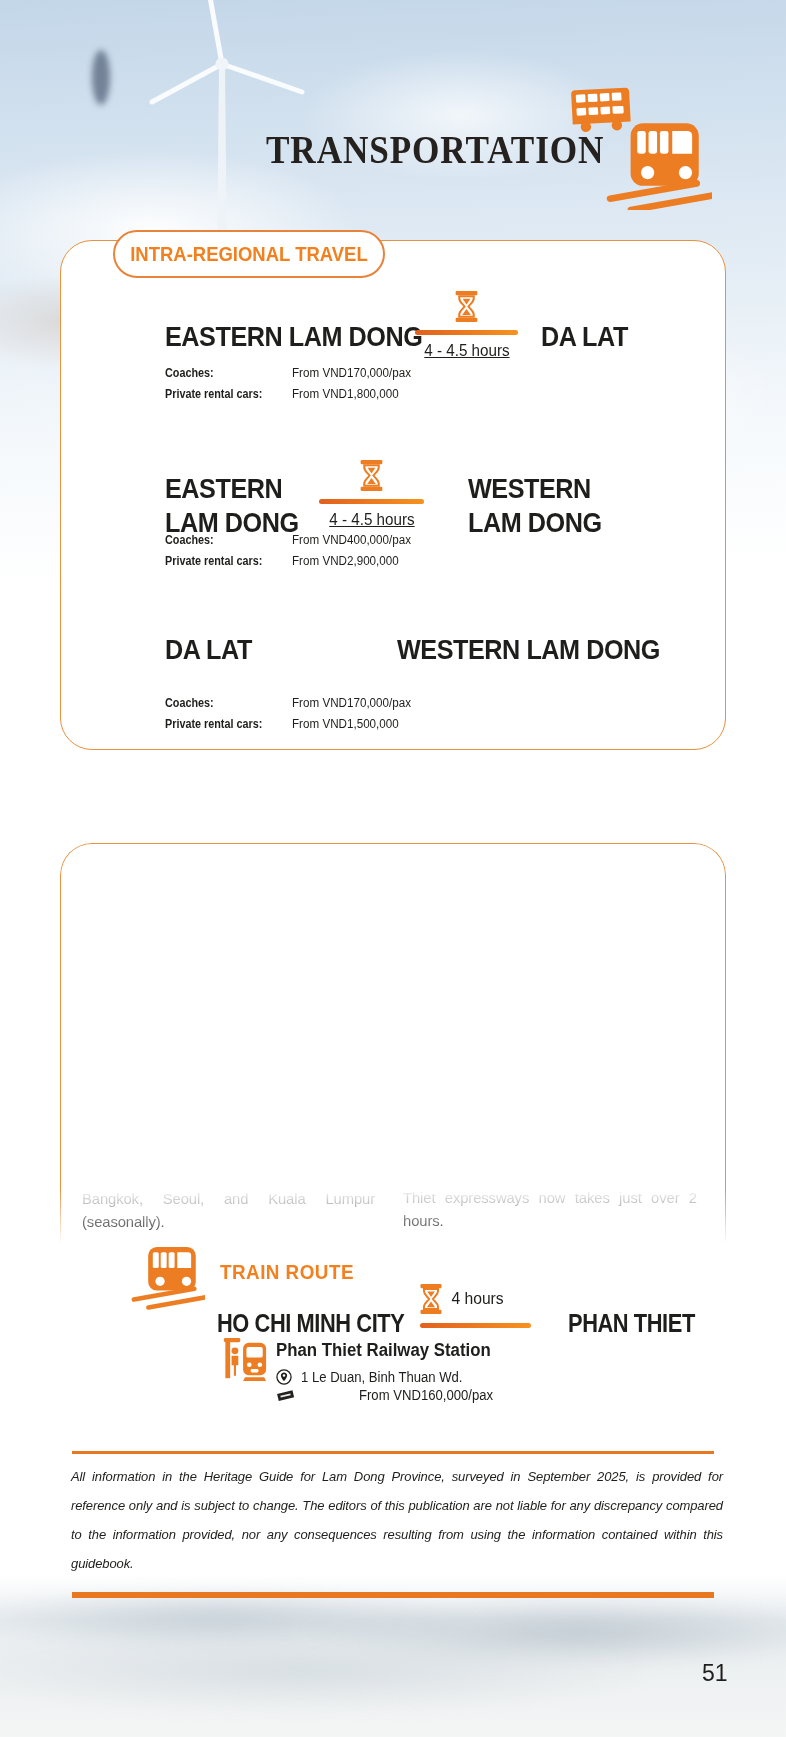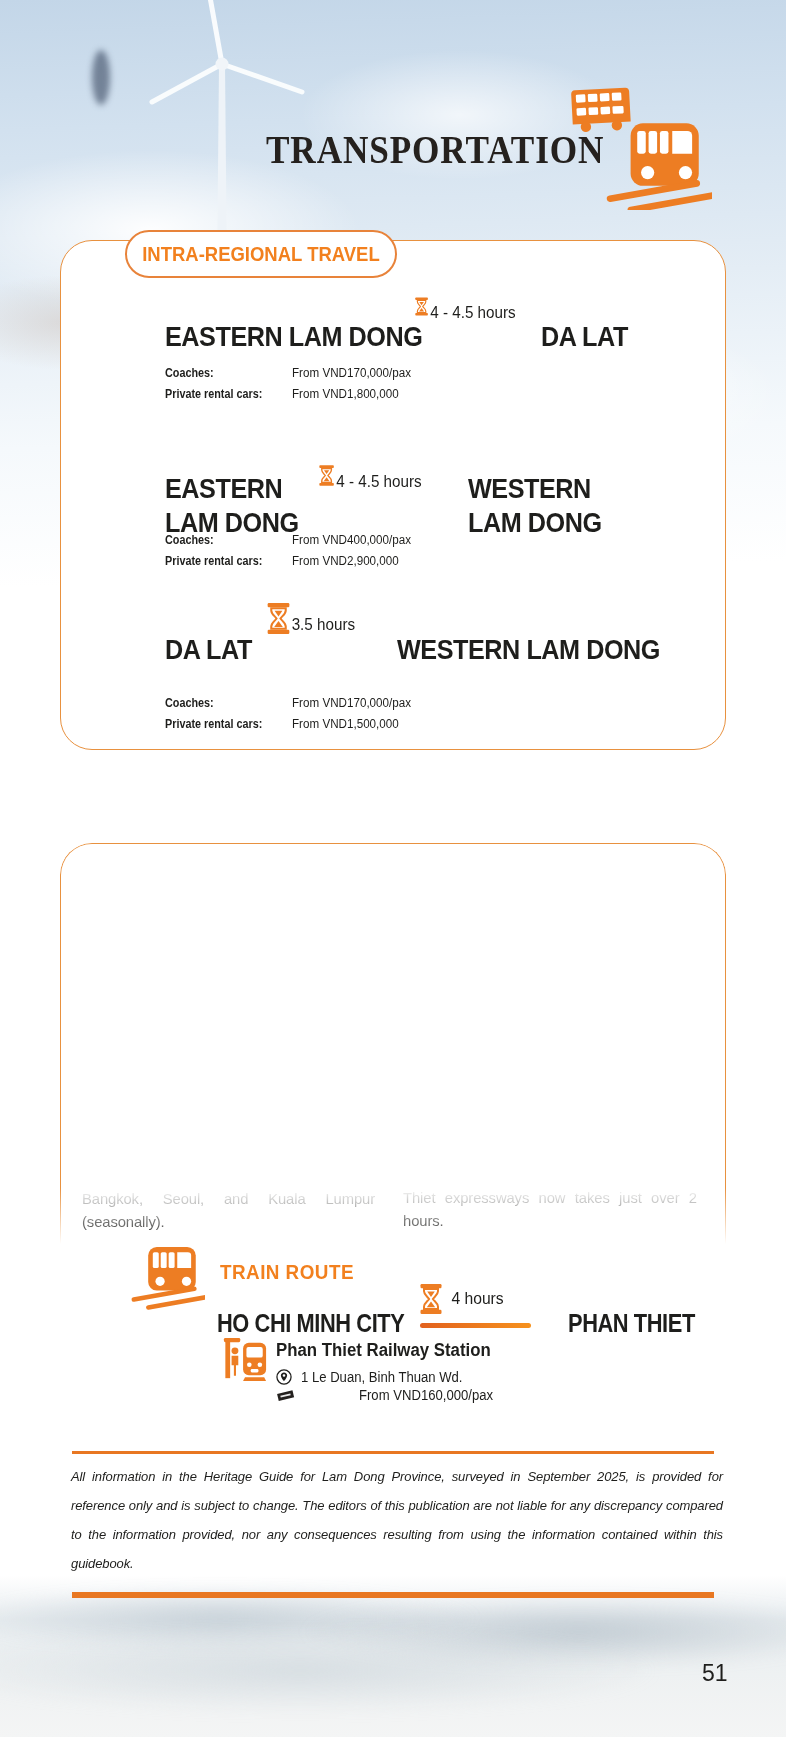--- a/index.html
+++ b/index.html
@@ -26,21 +26,21 @@
         transform:scaleX(0.88);transform-origin:center;}
   .sbox{background:#fff;border:1.7px solid #E8913F;border-radius:32px;z-index:2;}
   .sbox-open{background:#fff;border:1.7px solid #E8913F;border-bottom:none;
         border-radius:32px 32px 0 0;z-index:1;
         -webkit-mask:linear-gradient(180deg,#000 86%,transparent 100%);
         mask:linear-gradient(180deg,#000 86%,transparent 100%);}
 
   
   .city{font-weight:700;font-size:28px;line-height:34px;letter-spacing:-0.5px;color:#1E1E1C;
         white-space:nowrap;transform:scaleX(0.9);transform-origin:0 0;}
-  .connector{display:flex;flex-direction:row;align-items:flex-end;}
+  .connector{display:flex;flex-direction:column;align-items:center;text-decoration:underline;}
   .conn-line{align-self:stretch;height:4.5px;border-radius:2.5px;
         background:linear-gradient(90deg,#E2611E,#F6921E);margin-top:8px;}
   .conn-dur{font-size:16px;margin-top:7px;white-space:nowrap;transform:scaleX(0.95);color:#1E1E1C;}
   .prices{display:grid;grid-template-columns:127px auto;font-size:12px;line-height:21px;}
   .plabel{font-weight:700;white-space:nowrap;transform:scaleX(0.9);transform-origin:0 50%;}
   .pvalue{white-space:nowrap;transform:scaleX(0.97);transform-origin:0 50%;}
 
   
   .col{display:block;}
   .col-title{font-size:16.5px;font-weight:700;letter-spacing:-0.2px;white-space:nowrap;
@@ -198,21 +198,21 @@
   <div class="abs ridge" style="left:-60px;top:1628px;width:720px;height:85px;background:radial-gradient(closest-side,rgba(203,212,218,0.65),rgba(203,212,218,0));"></div>
 
   <svg class="abs icon" style="left:568px;top:84px;width:66px;height:50px">
       <use href="#sym-ddbus"></use>
     </svg>
   <svg class="abs icon" style="left:606px;top:120px;width:106px;height:90px">
       <use href="#sym-train"></use>
     </svg>
   <h1 class="abs title" style="left:266px;top:126px;margin:0;">TRANSPORTATION</h1>
 
-  <div class="abs pill" style="left:125px;top:230px;width:268px;height:44px;">
+  <div class="abs pill" style="left:113px;top:230px;width:268px;height:44px;">
     <span class="pill-text">INTRA-REGIONAL TRAVEL</span>
   </div>
 
   <div class="abs sbox" style="left:60px;top:240px;width:664px;height:508px;">
 
     <div class="abs city" style="left:104px;top:79px;">EASTERN LAM DONG</div>
     <div class="abs connector" style="left:354px;top:50px;width:103px;">
       <svg class="icon" style="width:23px;height:31px">
           <use href="#sym-hourglass"></use>
         </svg>
@@ -242,27 +242,20 @@
       <div class="city">WESTERN</div>
       <div class="city">LAM DONG</div>
     </div>
     <div class="abs prices" style="left:104px;top:289px;">
       <span class="plabel">Coaches:</span>
       <span class="pvalue">From VND400,000/pax</span>
       <span class="plabel">Private rental cars:</span>
       <span class="pvalue">From VND2,900,000</span>
     </div>
 
-    <div class="abs connector" style="left:206px;top:362px;width:110px;">
-      <svg class="icon" style="width:23px;height:31px">
-          <use href="#sym-hourglass"></use>
-        </svg>
-      <div class="conn-line"></div>
-      <div class="conn-dur">3.5 hours</div>
-    </div>
     <div class="abs city" style="left:104px;top:392px;">DA LAT</div>
     <div class="abs city" style="left:336px;top:392px;">WESTERN LAM DONG</div>
     <div class="abs prices" style="left:104px;top:452px;">
       <span class="plabel">Coaches:</span>
       <span class="pvalue">From VND170,000/pax</span>
       <span class="plabel">Private rental cars:</span>
       <span class="pvalue">From VND1,500,000</span>
     </div>
   </div>
 

